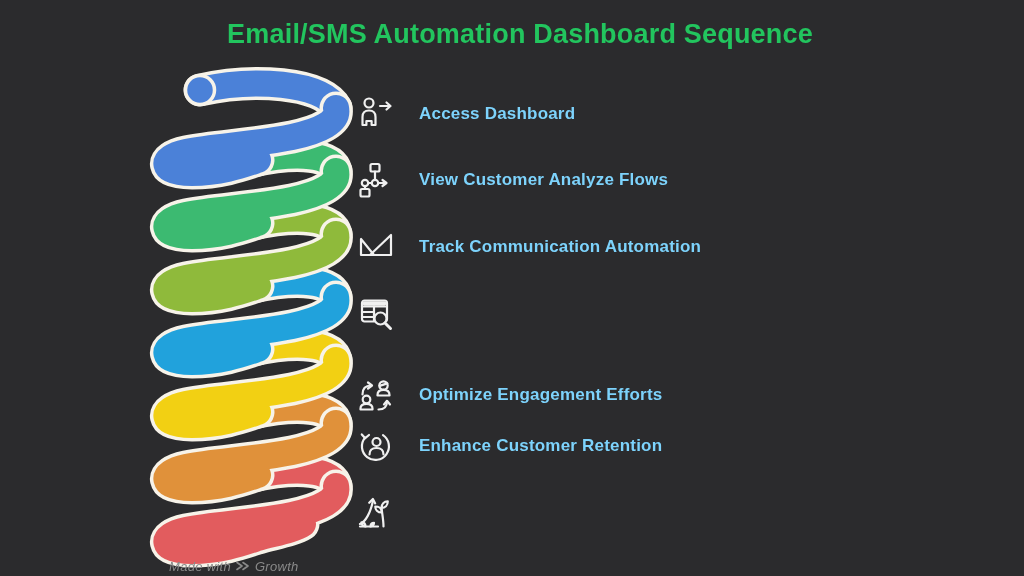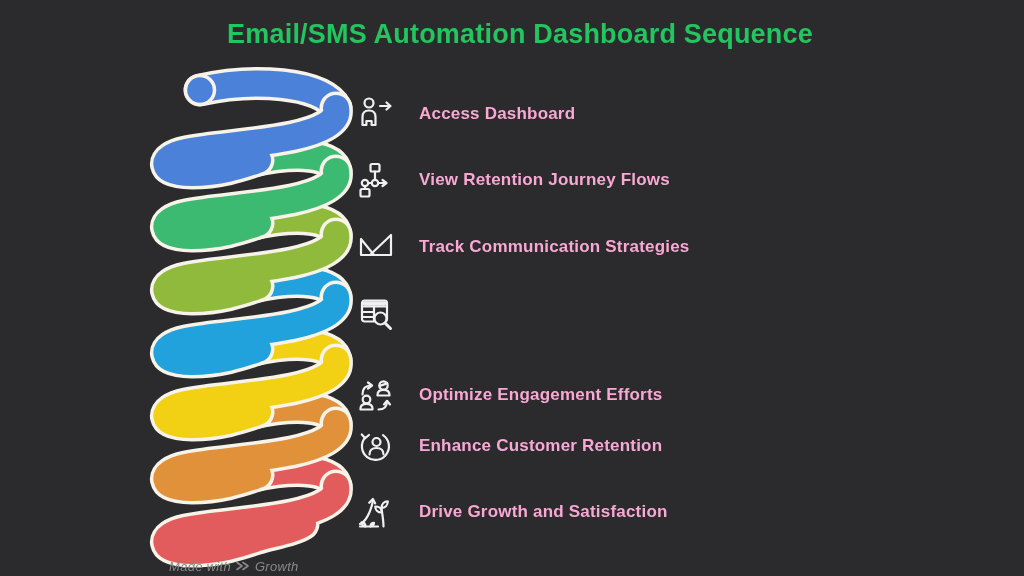--- a/index.html
+++ b/index.html
@@ -13,21 +13,21 @@
     text-align:center;font-size:27px;font-weight:bold;color:#22c55e;
     letter-spacing:.2px;margin:8px;
   }
   #spiral{position:absolute;left:0;top:0;}
   .step-row{
     position:absolute;left:357px;height:46px;
     display:flex;align-items:center;gap:24px;
   }
   .step-icon{flex:0 0 auto;display:block;}
   .step-label{
-    font-size:17px;font-weight:bold;color:#f9a8d4;letter-spacing:.2px;
+    font-size:17px;font-weight:bold;color:#7dd3fc;letter-spacing:.2px;
     white-space:nowrap;
   }
   .watermark{
     position:absolute;left:169px;top:558px;height:16px;
     display:flex;align-items:center;gap:5px;
     font-size:13px;color:#8a8a8a;letter-spacing:.3px;font-style:italic;
   }
   .icon-stroke{stroke:#f0f0f0;stroke-width:2.2;fill:none;stroke-linecap:round;stroke-linejoin:round;}
 </style>
 </head>
@@ -86,31 +86,31 @@
       <path d="M18 10.5 V18.8"></path>
       <circle cx="8" cy="22" r="3.2"></circle>
         <circle cx="18" cy="22" r="3.2"></circle>
       <path d="M11.2 22 H14.8"></path>
         <path d="M21.2 22 H28.5"></path>
       <path d="M25.5 19 L29.5 22 L25.5 25"></path>
       <path d="M8 25.2 V28"></path>
       <rect x="3.5" y="28" width="9" height="7.5" rx="1.5"></rect>
     </g>
   </svg>
-  <span class="step-label">View Retention Journey Flows</span>
+  <span class="step-label">View Customer Analyze Flows</span>
 </div>
 
 <div class="step-row" style="top:224px">
   <svg class="step-icon" width="38" height="38" viewBox="0 0 38 38">
     <g class="icon-stroke">
       <path d="M4 11 L4 27 L17 27 Z"></path>
       <path d="M34 7 L34 27 L13 27 Z"></path>
     </g>
   </svg>
-  <span class="step-label">Track Communication Strategies</span>
+  <span class="step-label">Track Communication Automation</span>
 </div>
 
 <div class="step-row" style="top:290px">
   <svg class="step-icon" width="38" height="38" viewBox="0 0 38 38">
     <g class="icon-stroke">
       <rect x="5" y="6.5" width="25" height="21" rx="2.5"></rect>
       <path d="M5 12.5 H30"></path>
       <rect x="5.8" y="7.3" width="23.4" height="4.4" rx="1.6" fill="#f0f0f0" stroke="none"></rect>
       <path d="M5 18 H17"></path>
         <path d="M5 23 H17"></path>
@@ -156,21 +156,20 @@
       <path d="M3 33.5 H21"></path>
       <path d="M8.5 33.5 C8.5 30.5 6.5 29.3 4.5 29.3 C4.5 31.6 6.2 33.2 8.5 33.5 Z"></path>
       <path d="M13.5 33.5 C13.5 31 15 29.8 17 29.8 C17 31.8 15.6 33.2 13.5 33.5 Z"></path>
       <path d="M26.5 33.5 C26.5 27 25 20 24.5 14.5"></path>
       <path d="M24.8 19.5 C20.5 19.5 18.3 16.5 18.3 13.5 C22.5 13.5 24.8 15.8 24.8 19.5 Z"></path>
       <path d="M24.5 15 C24.5 11 27 8.3 30.8 8.3 C30.8 12.5 28 15 24.5 15 Z"></path>
       <path d="M3 31 C8.5 29 13.5 19.5 15.8 8.5"></path>
       <path d="M12.2 9.8 L15.9 6 L18.2 10.4"></path>
     </g>
   </svg>
-  <span class="step-label">Drive Growth and Satisfaction</span>
 </div>
 
 <div class="watermark">
   <span>Made with</span>
   <svg width="14" height="14" viewBox="0 0 14 14">
     <g fill="none" stroke="#8a8a8a" stroke-width="1.6" stroke-linecap="round" stroke-linejoin="round">
       <path d="M1 3.5 L6 7 L1 10.5"></path>
       <path d="M7 3.5 L12 7 L7 10.5"></path>
     </g>
   </svg>

